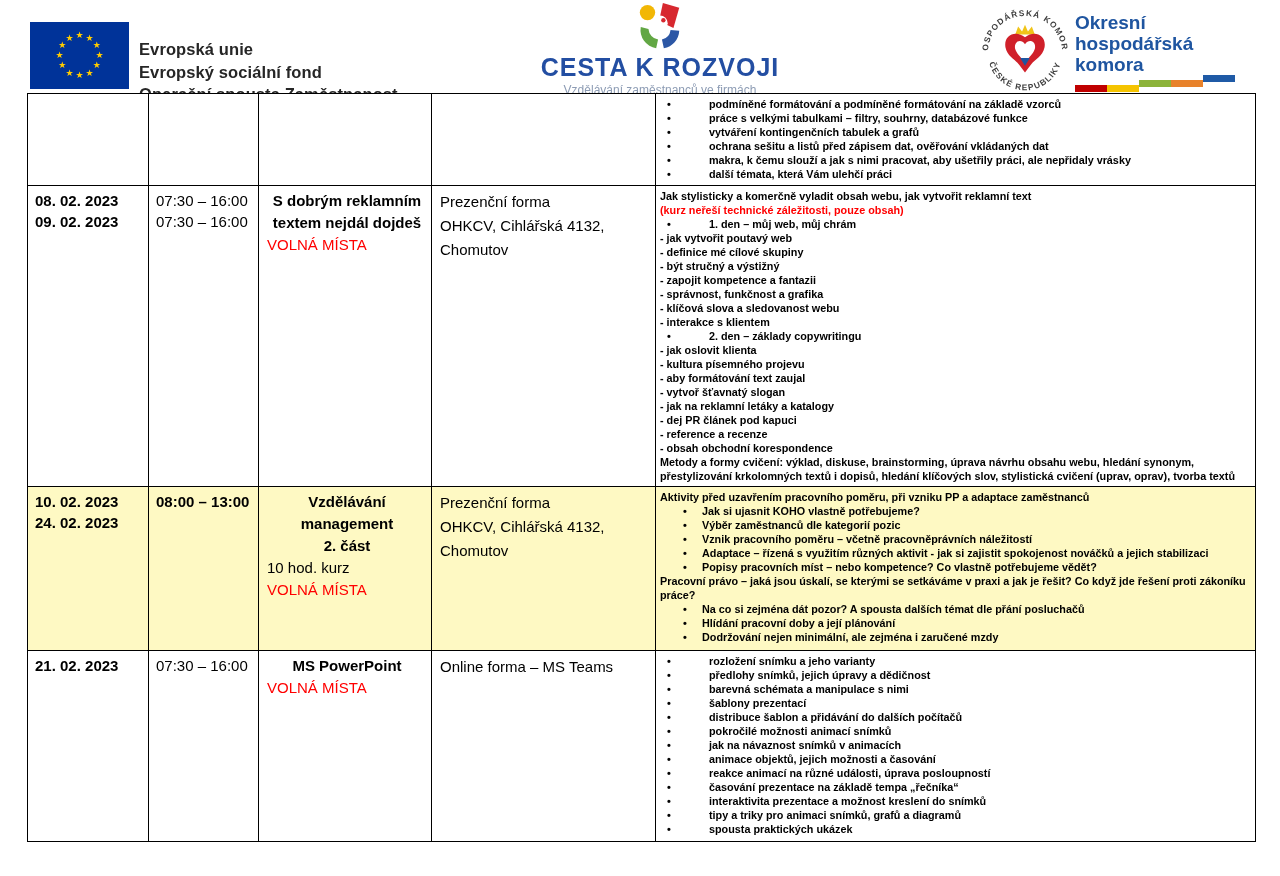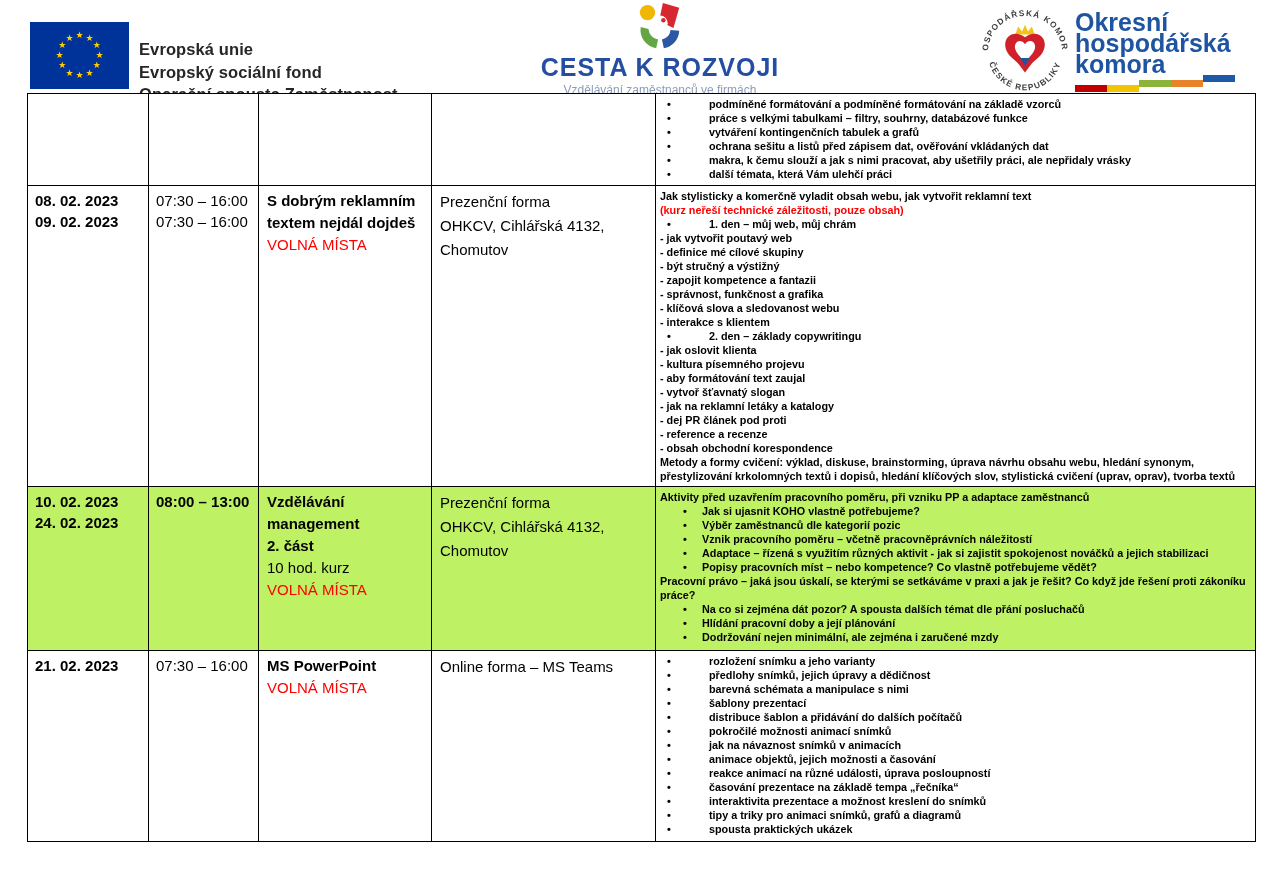--- a/index.html
+++ b/index.html
@@ -11,46 +11,46 @@
   .eu-flag{position:absolute;left:30px;top:22px;width:99px;height:67px;}
   .eu-text{position:absolute;left:139px;top:21px;font-size:16.5px;line-height:22.5px;font-weight:700;color:#262626;letter-spacing:.1px;margin-top:17px;}
   .cesta{position:absolute;left:520px;top:2px;width:280px;text-align:center;}
   .cesta-icon{display:block;margin:0 auto;}
   .cesta-title{font-size:25px;font-weight:700;color:#234EA2;letter-spacing:1px;margin-top:1px;}
   .cesta-sub{font-size:12px;color:#8d9cb4;margin-top:1px;}
   .ohk{position:absolute;left:975px;top:6px;width:300px;height:86px;}
   .ohk-seal{position:absolute;left:5px;top:2px;}
   .seal-txt{font-size:8.5px;font-weight:700;fill:#3d3d3d;letter-spacing:1.2px;}
   .ohk-words{position:absolute;left:100px;top:6px;width:190px;}
-  .ohk-n1,.ohk-n2{font-size:25px;line-height:21px;font-weight:700;color:#1F55A0;}
+  .ohk-n1,.ohk-n2{font-size:19px;line-height:21px;font-weight:700;color:#1F55A0;}
   .ohk-bars{position:relative;height:18px;}
   .bar{position:absolute;width:32px;height:7px;}
   .bar.red{left:0;top:10px;background:#C00000;}
   .bar.yellow{left:32px;top:10px;background:#F5C400;}
   .bar.green{left:64px;top:5px;background:#8CB33A;}
   .bar.orange{left:96px;top:5px;background:#E8822B;}
   .bar.blue{left:128px;top:0;background:#1F5AA6;}
   .ohk-loc{font-size:16px;color:#566270;text-align:right;width:162px;margin-top:2px;}
 
   
   .tbl{position:absolute;left:27px;top:93px;width:1229px;border:1.5px solid #000;box-sizing:border-box;background:#fff;}
   .trow{display:flex;border-bottom:1px solid #000;box-sizing:border-box;background:#fff;}
   .trow:last-child{border-bottom:none;}
-  .trow.hl{background:#bef264;}
+  .trow.hl{background:#fef9c3;}
   .cell{box-sizing:border-box;border-right:1px solid #000;overflow:hidden;}
   .c-dates{width:121px;padding:4px 4px 12px 7px;}
   .c-times{width:110px;padding:4px 2px 0 7px;}
   .c-course{width:173px;padding:4px 4px 0 8px;}
   .c-form{width:224px;padding:4px 16px 0 8px;}
   .c-content{flex:1;border-right:none;padding:3px 4px 0 0;}
   .date-line{font-size:15px;line-height:21px;font-weight:700;}
   .time-line{font-size:15px;line-height:21px;}
   .time-line.b{font-weight:700;}
   .course-line{font-size:15px;line-height:22px;}
-  .course-line.ln-b{font-weight:700;}
+  .course-line.ln-b{font-weight:700;text-align:center;}
   .course-line.ln-r{color:#FF0000;}
   .form-line{font-size:15px;line-height:24px;}
   .ci{position:relative;font-size:10.8px;font-weight:700;line-height:14px;color:#000;}
   .ci.t-p{padding-left:4px;}
   .ci.t-red{padding-left:4px;color:#FF0000;}
   .ci.t-b1{padding-left:53px;}
   .ci.t-b2{padding-left:46px;}
   .blt{position:absolute;font-size:11px;}
   .t-b1 .blt{left:11px;}
   .t-b2 .blt{left:27px;}
@@ -171,21 +171,21 @@
           <div class="ci t-p">- zapojit kompetence a fantazii</div>
           <div class="ci t-p">- správnost, funkčnost a grafika</div>
           <div class="ci t-p">- klíčová slova a sledovanost webu</div>
           <div class="ci t-p">- interakce s klientem</div>
           <div class="ci t-b1"><div class="blt">•</div>2. den – základy copywritingu</div>
           <div class="ci t-p">- jak oslovit klienta</div>
           <div class="ci t-p">- kultura písemného projevu</div>
           <div class="ci t-p">- aby formátování text zaujal</div>
           <div class="ci t-p">- vytvoř šťavnatý slogan</div>
           <div class="ci t-p">- jak na reklamní letáky a katalogy</div>
-          <div class="ci t-p">- dej PR článek pod proti</div>
+          <div class="ci t-p">- dej PR článek pod kapuci</div>
           <div class="ci t-p">- reference a recenze</div>
           <div class="ci t-p">- obsah obchodní korespondence</div>
           <div class="ci t-p">Metody a formy cvičení: výklad, diskuse, brainstorming, úprava návrhu obsahu webu, hledání synonym, přestylizování krkolomných textů i dopisů, hledání klíčových slov, stylistická cvičení (uprav, oprav), tvorba textů podle zadání</div>
         </div>
       </div>
       <div class="trow hl" style="height: 164px;">
         <div class="cell c-dates">
           <div class="date-line">10. 02. 2023</div>
           <div class="date-line">24. 02. 2023</div>
         </div>

